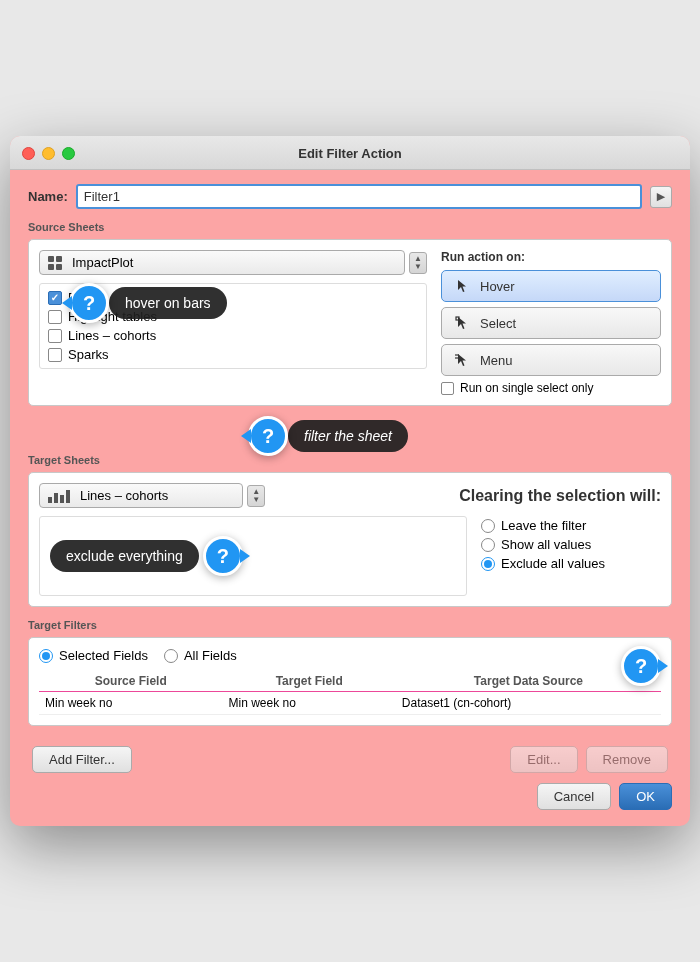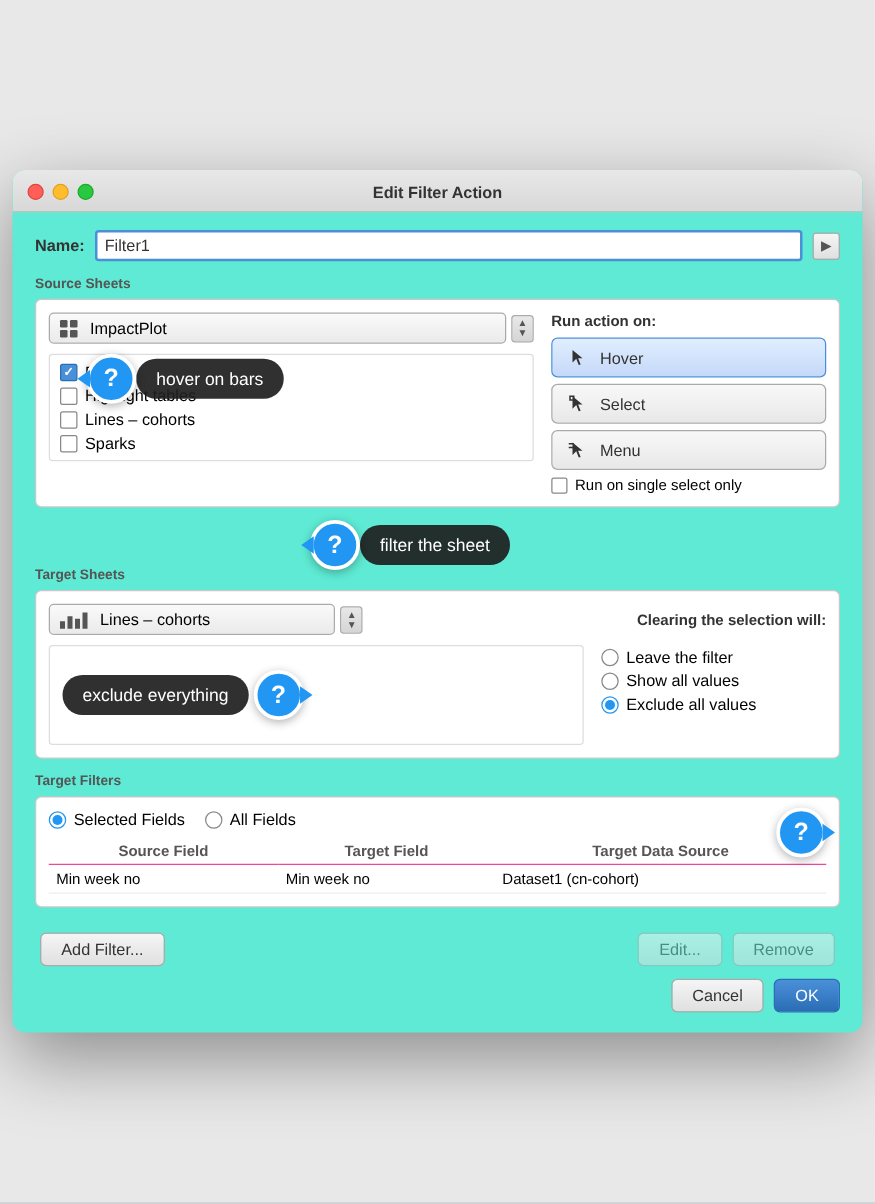--- a/index.html
+++ b/index.html
@@ -7,21 +7,21 @@
       font-family: -apple-system, BlinkMacSystemFont, "Helvetica Neue", Arial, sans-serif;
       font-size: 13px;
       background: #e8e8e8;
       display: flex;
       align-items: center;
       justify-content: center;
       min-height: 100vh;
     }
     .window {
       width: 680px;
-      background: #5eead4;
+      background: #fca5a5;
       border-radius: 10px;
       box-shadow: 0 20px 60px rgba(0,0,0,0.4);
       overflow: hidden;
     }
     .title-bar {
       background: linear-gradient(to bottom, #e8e8e8, #d8d8d8);
       padding: 10px 12px 8px;
       display: flex;
       align-items: center;
       justify-content: center;
@@ -467,42 +467,42 @@
           </div>
         </div>
       </div>
     </div>
 
     <div class="between-panels">
       <div style="display:flex;align-items:center;gap:0;">
         <div class="callout-dot" style="position:relative;margin-left:220px;">?
           <div style="position:absolute;left:-10px;top:50%;transform:translateY(-50%);width:0;height:0;border-width:7px 10px 7px 0;border-style:solid;border-color:transparent #2196f3 transparent transparent;"></div>
         </div>
-        <div class="callout-box" style="margin-left:0;">filter the sheet</div>
+        <div class="callout-box" style="margin-left:0;font-style:italic;">filter the sheet</div>
       </div>
     </div>
 
     <div class="section-label">Target Sheets</div>
     <div class="panel">
       <div class="dropdown-row">
         <div class="dropdown">
           <div class="bars-icon">
             <div class="bar" style="height:6px;"></div>
             <div class="bar" style="height:10px;"></div>
             <div class="bar" style="height:8px;"></div>
             <div class="bar" style="height:13px;"></div>
           </div>
           <span>Lines – cohorts</span>
         </div>
         <div class="dropdown-arrow">
           <span>▲</span>
           <span>▼</span>
         </div>
         <div style="flex:1;"></div>
-        <div style="font-size:12px;font-weight:600;color:#333;white-space:nowrap;">Clearing the selection will:</div>
+        <div style="font-size:16px;font-weight:600;color:#333;white-space:nowrap;">Clearing the selection will:</div>
       </div>
       <div style="display:flex;gap:14px;">
 
         <div style="flex:1;position:relative;">
           <div class="filter-content-box">
 
             <div style="display:flex;align-items:center;gap:0;">
               <div style="background:rgba(30,30,30,0.92);color:white;border-radius:20px;padding:8px 16px;font-size:14px;font-weight:500;white-space:nowrap;margin-right:0;">exclude everything</div>
               <div class="callout-dot" style="position:relative;margin-left:4px;">?
                 <div style="position:absolute;right:-10px;top:50%;transform:translateY(-50%);width:0;height:0;border-width:7px 0 7px 10px;border-style:solid;border-color:transparent transparent transparent #2196f3;"></div>

